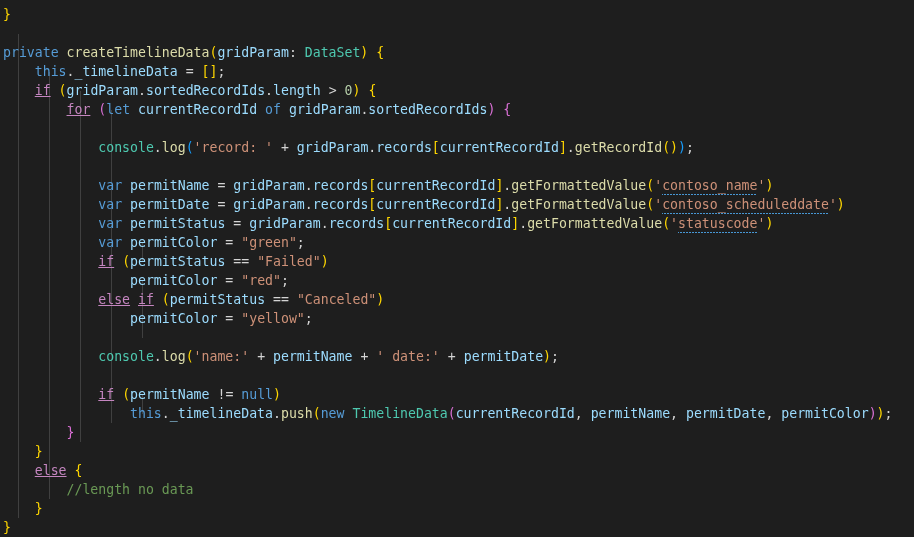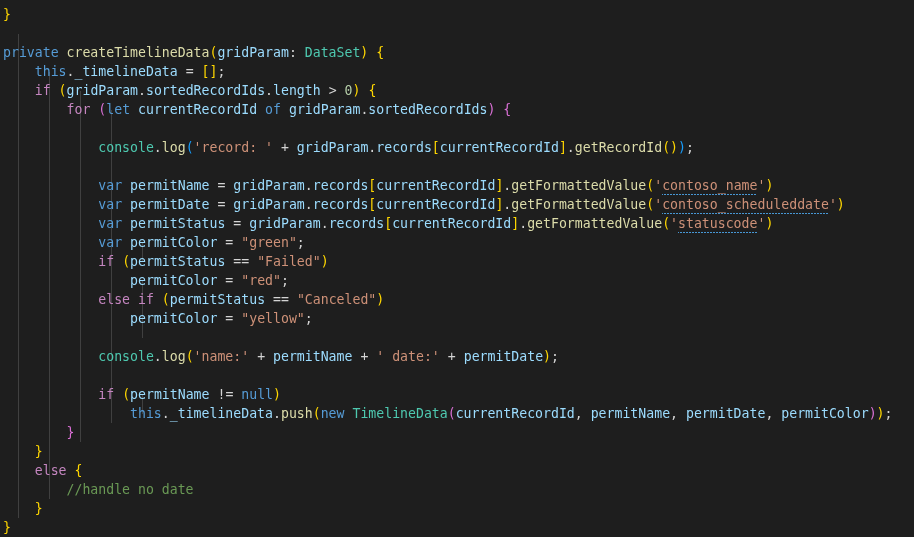--- a/index.html
+++ b/index.html
@@ -48,21 +48,21 @@
     height: 537px;
     pointer-events: none;
   }
   .guide {
     position: absolute;
     width: 1px;
     background: #404040;
   }
   
   .k   { color: #569cd6; }  
-  .ctl { color: #c586c0; }  
+  .ctl { color: #c586c0; text-decoration: underline; }  
   .fn  { color: #dcdcaa; }  
   .typ { color: #4ec9b0; }  
   .var { color: #9cdcfe; }  
   .str { color: #ce9178; }  
   .cm  { color: #6a9955; }  
   .p   { color: #d4d4d4; }  
   .br1 { color: #ffd700; }  
   .br2 { color: #da70d6; }  
   .br3 { color: #179fff; }  
   
@@ -146,20 +146,20 @@
     <div class="line" style="color: rgb(212, 212, 212); height: 19px; line-height: 19px;">            <span class="ctl" style="color: rgb(197, 134, 192);">if</span> <span class="br1">(</span><span class="var" style="color: rgb(156, 220, 254);">permitName</span> <span class="p" style="color: rgb(212, 212, 212);">!=</span> <span class="k" style="color: rgb(86, 156, 214);">null</span><span class="br1">)</span></div>
 
     <div class="line" style="color: rgb(212, 212, 212); height: 19px; line-height: 19px;">                <span class="k" style="color: rgb(86, 156, 214);">this</span><span class="p" style="color: rgb(212, 212, 212);">.</span><span class="var" style="color: rgb(156, 220, 254);">_timelineData</span><span class="p" style="color: rgb(212, 212, 212);">.</span><span class="fn" style="color: rgb(220, 220, 170);">push</span><span class="br1">(</span><span class="k" style="color: rgb(86, 156, 214);">new</span> <span class="typ" style="color: rgb(78, 201, 176);">TimelineData</span><span class="br2">(</span><span class="var" style="color: rgb(156, 220, 254);">currentRecordId</span><span class="p" style="color: rgb(212, 212, 212);">,</span> <span class="var" style="color: rgb(156, 220, 254);">permitName</span><span class="p" style="color: rgb(212, 212, 212);">,</span> <span class="var" style="color: rgb(156, 220, 254);">permitDate</span><span class="p" style="color: rgb(212, 212, 212);">,</span> <span class="var" style="color: rgb(156, 220, 254);">permitColor</span><span class="br2">)</span><span class="br1">)</span><span class="p" style="color: rgb(212, 212, 212);">;</span></div>
 
     <div class="line" style="color: rgb(212, 212, 212); height: 19px; line-height: 19px;">        <span class="br2">}</span></div>
 
     <div class="line" style="color: rgb(212, 212, 212); height: 19px; line-height: 19px;">    <span class="br1">}</span></div>
 
     <div class="line" style="color: rgb(212, 212, 212); height: 19px; line-height: 19px;">    <span class="ctl" style="color: rgb(197, 134, 192);">else</span> <span class="br1">{</span></div>
 
-    <div class="line" style="color: rgb(212, 212, 212); height: 19px; line-height: 19px;">        <span class="cm" style="color: rgb(106, 153, 85);">//handle no date</span></div>
+    <div class="line" style="color: rgb(212, 212, 212); height: 19px; line-height: 19px;">        <span class="cm" style="color: rgb(106, 153, 85);">//length no data</span></div>
 
     <div class="line" style="color: rgb(212, 212, 212); height: 19px; line-height: 19px;">    <span class="br1">}</span></div>
 
     <div class="line" style="color: rgb(212, 212, 212); height: 19px; line-height: 19px;"><span class="br1">}</span></div>
 
   </div>
 </div>
 
 </body></html>

